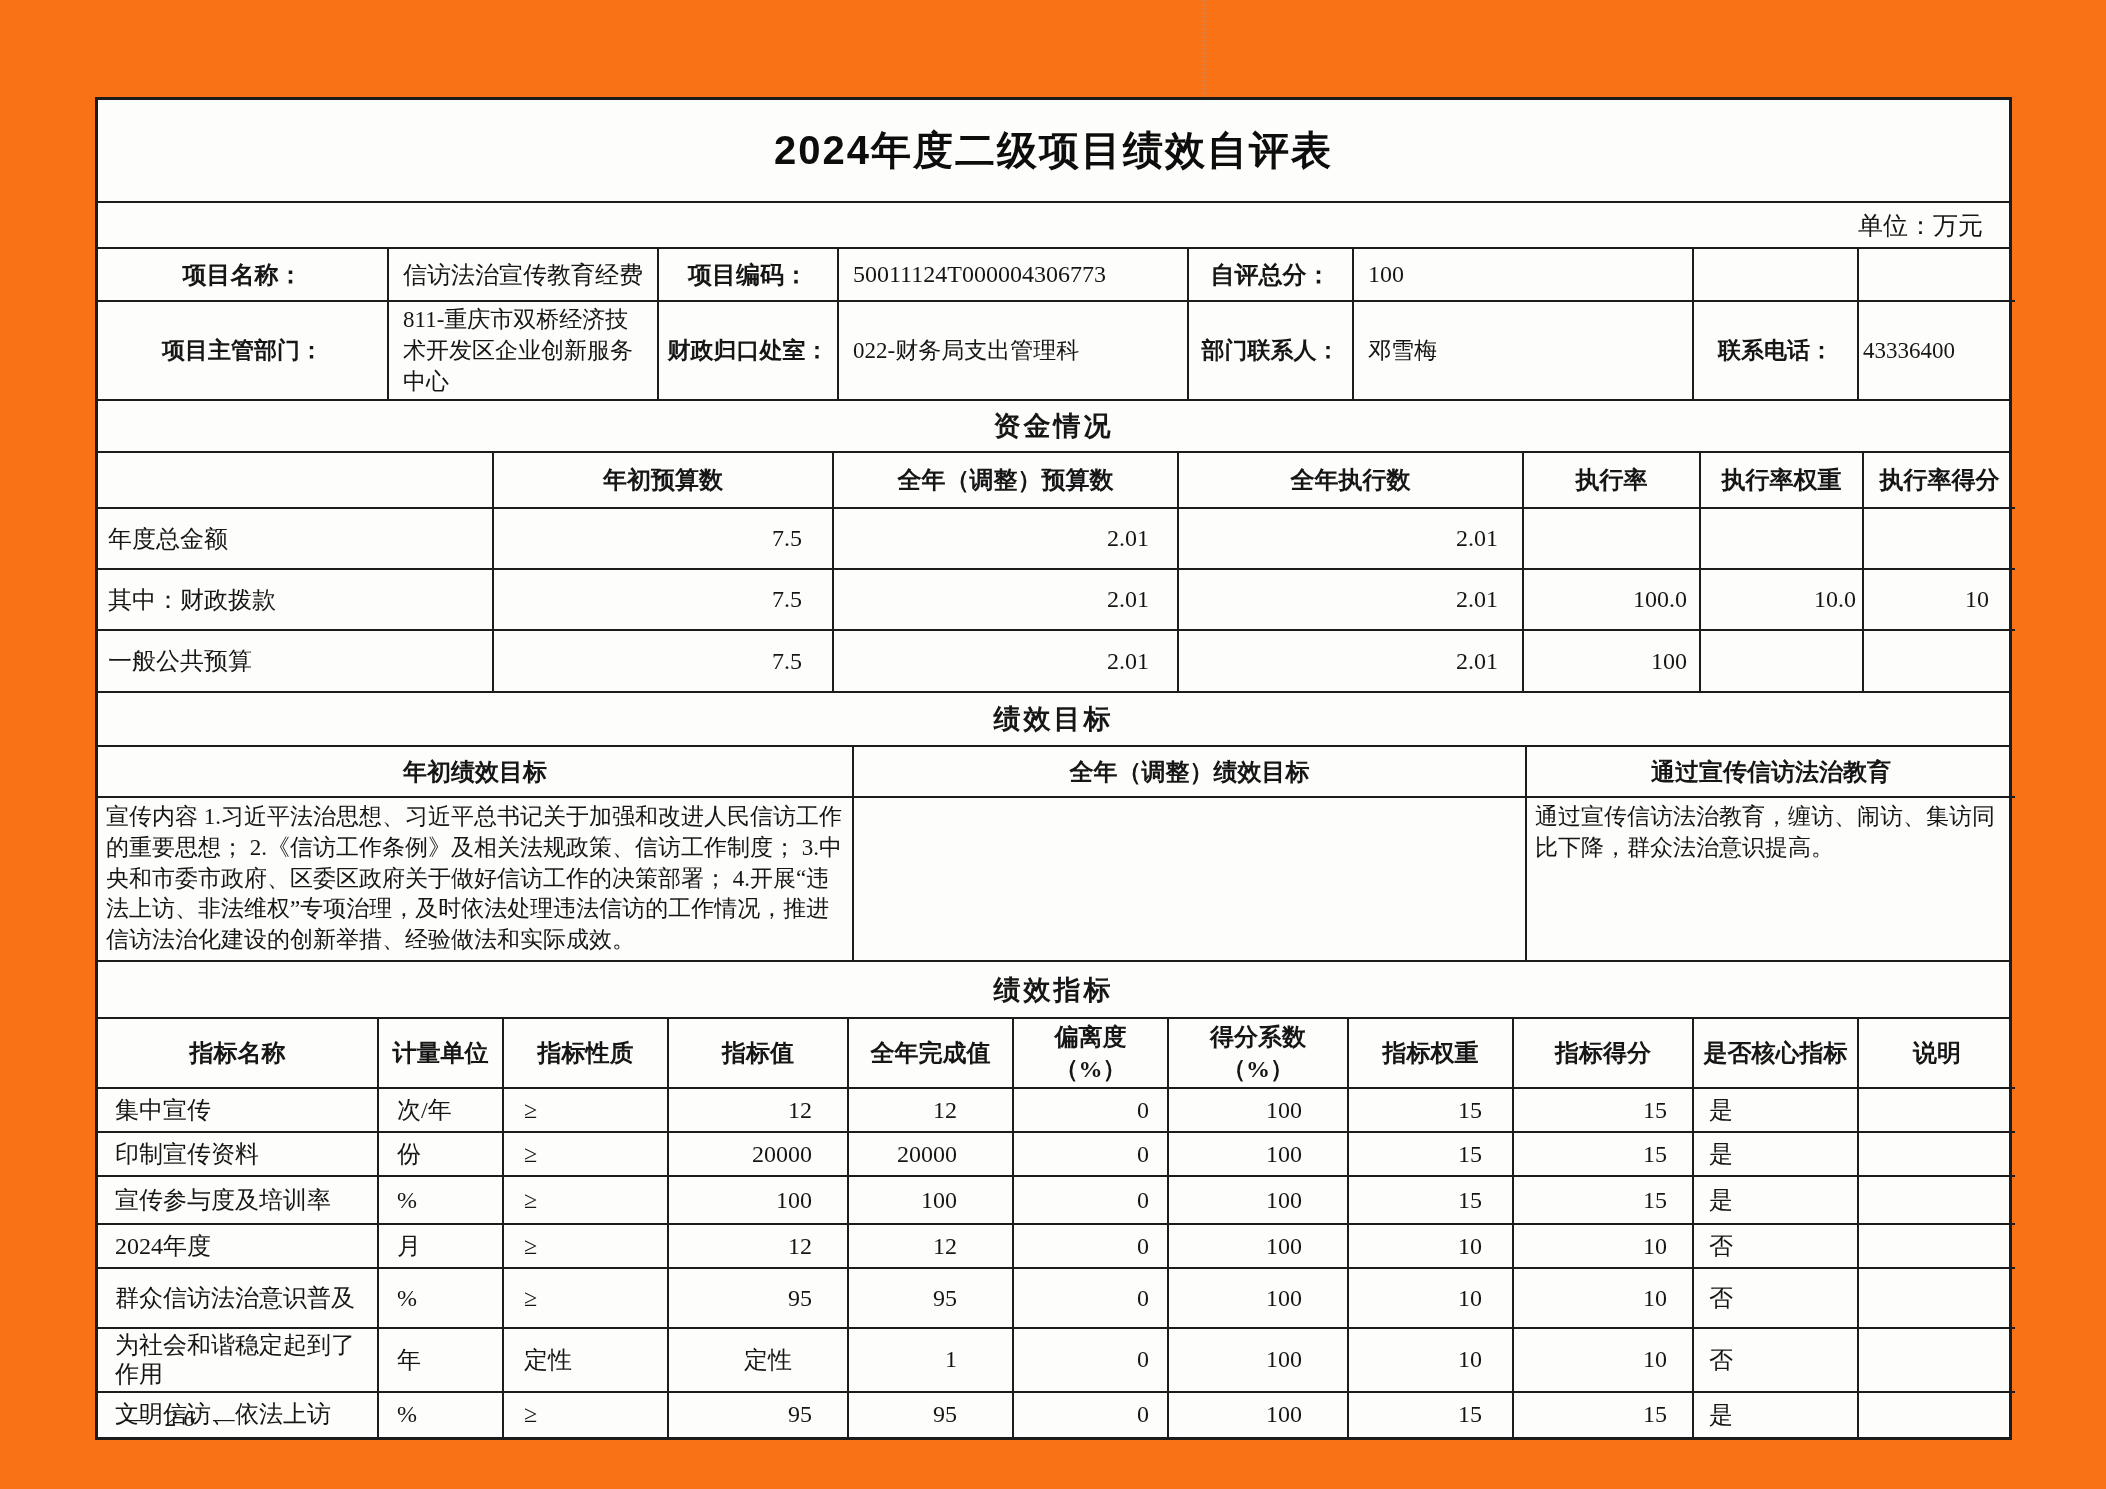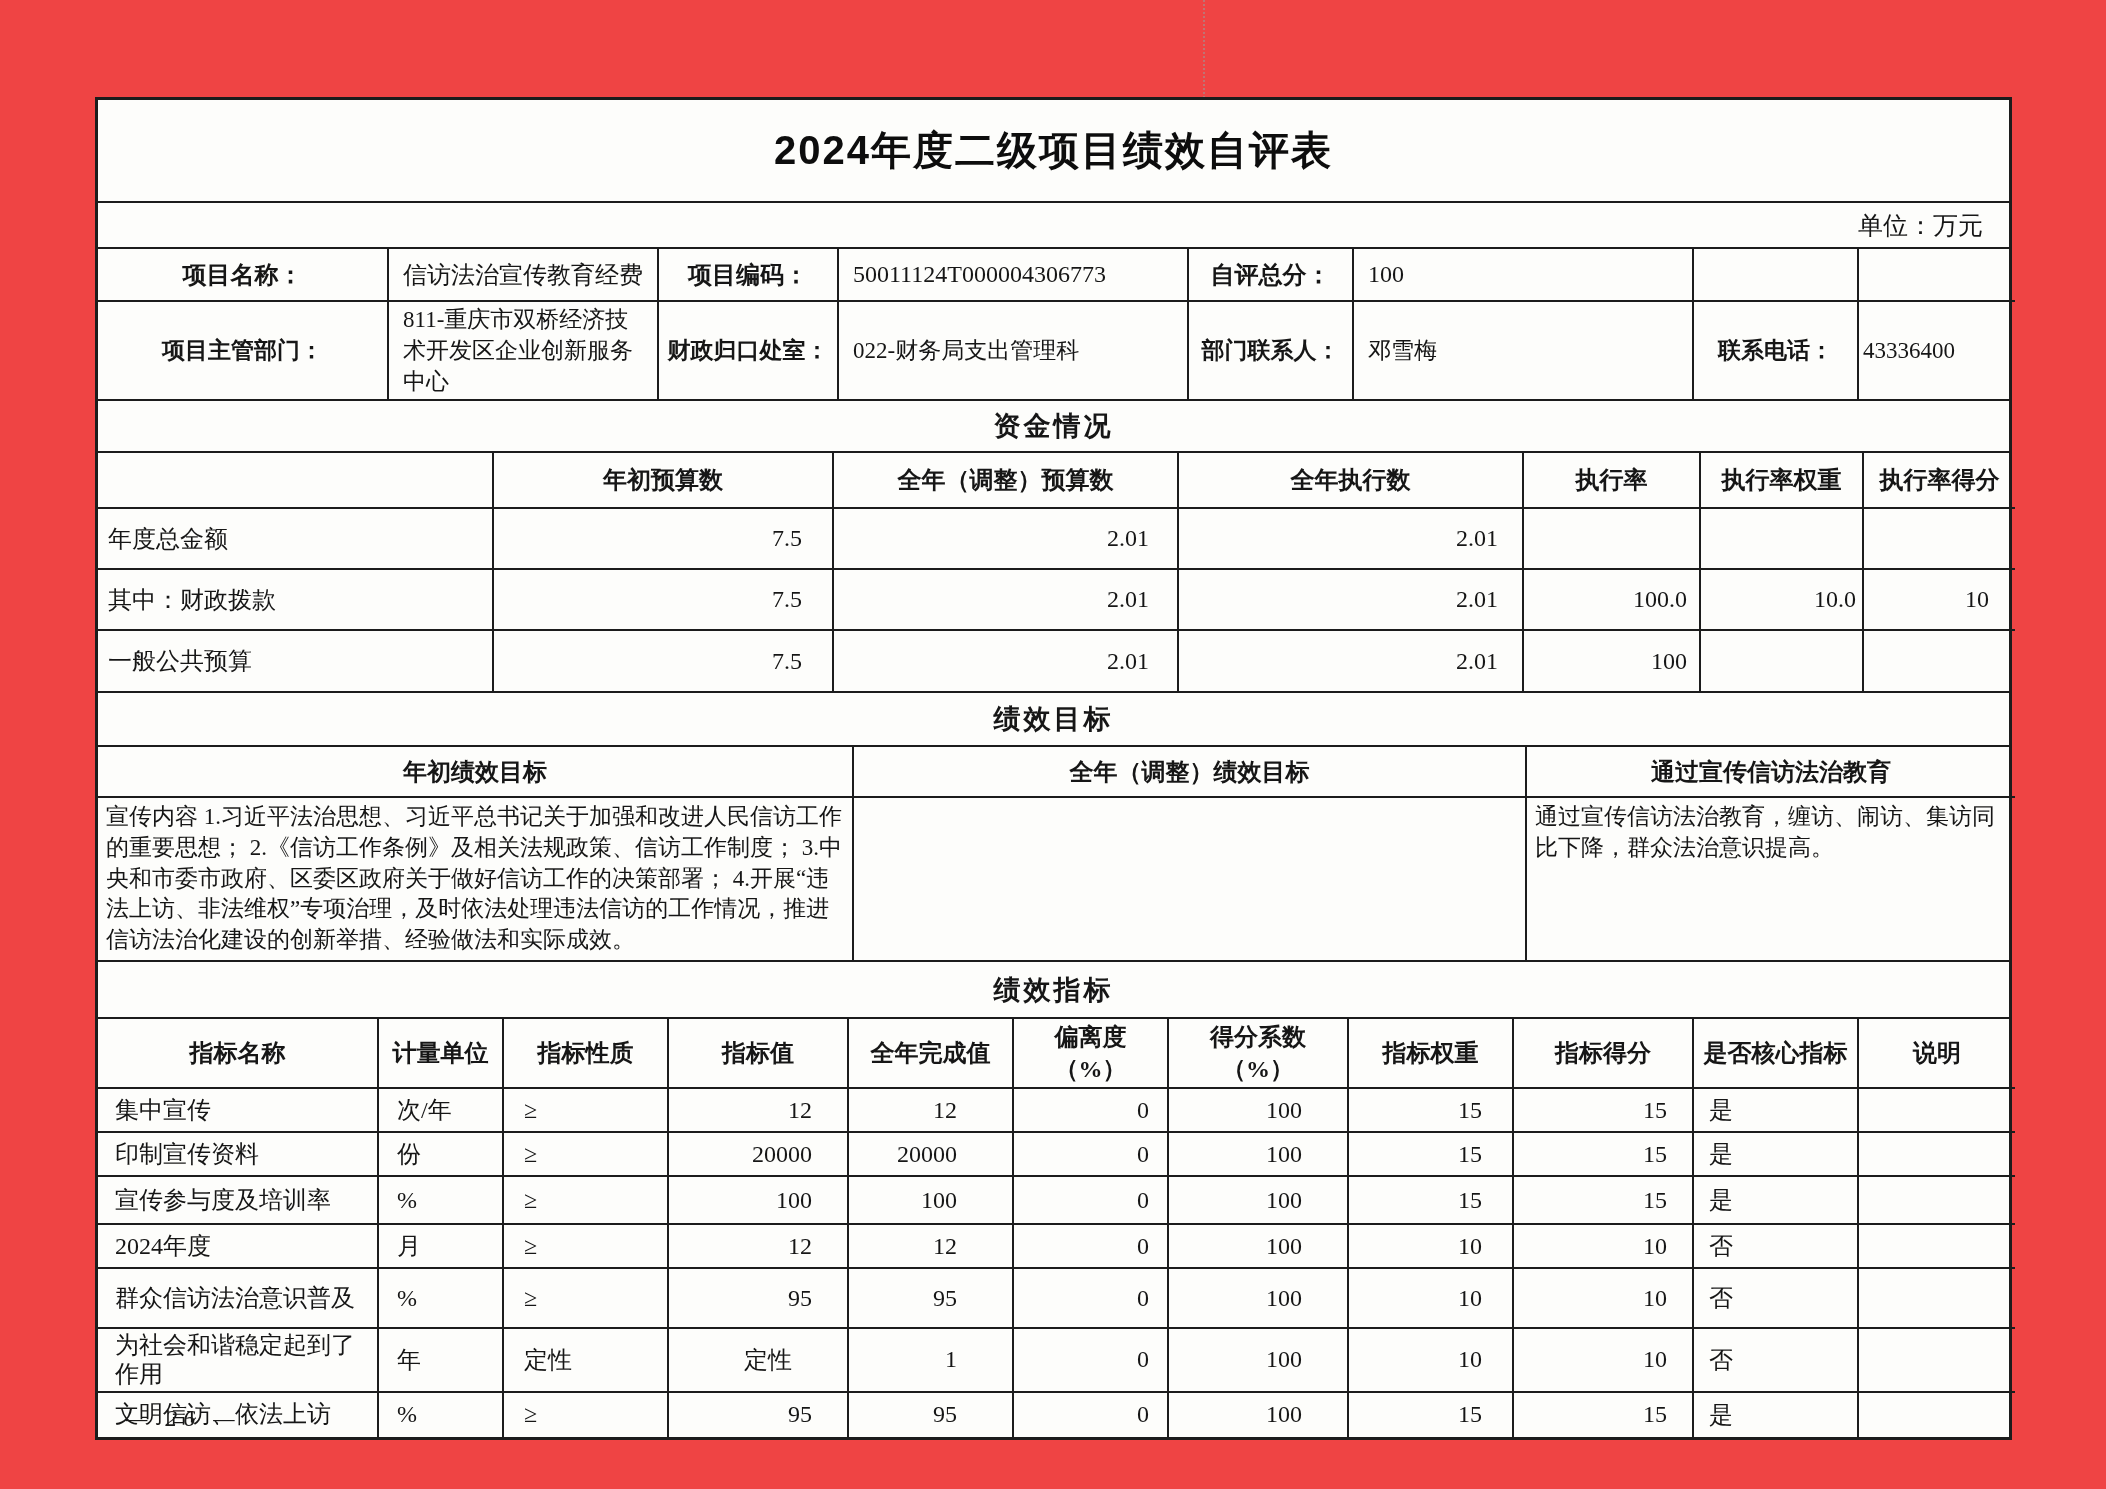--- a/index.html
+++ b/index.html
@@ -1,20 +1,20 @@
 <!DOCTYPE html>
 <html><head>
 <meta charset="utf-8">
 <style>
   html,body{margin:0;padding:0;}
   body{background:#d9d9d9;}
   .sheet{
     position:relative;
     width:2106px;height:1489px;
-    background:#ef4444;
+    background:#f97316;
     font-family:"Liberation Serif", serif;
     color:#161616;
     overflow:hidden;
   }
   .fold-line{
     position:absolute;left:1203px;top:0;height:1322px;width:0;
     border-left:2px dotted #9a9a9a;opacity:.55;
   }
   .doc-table{
     position:absolute;left:95px;top:97px;width:1917px;

